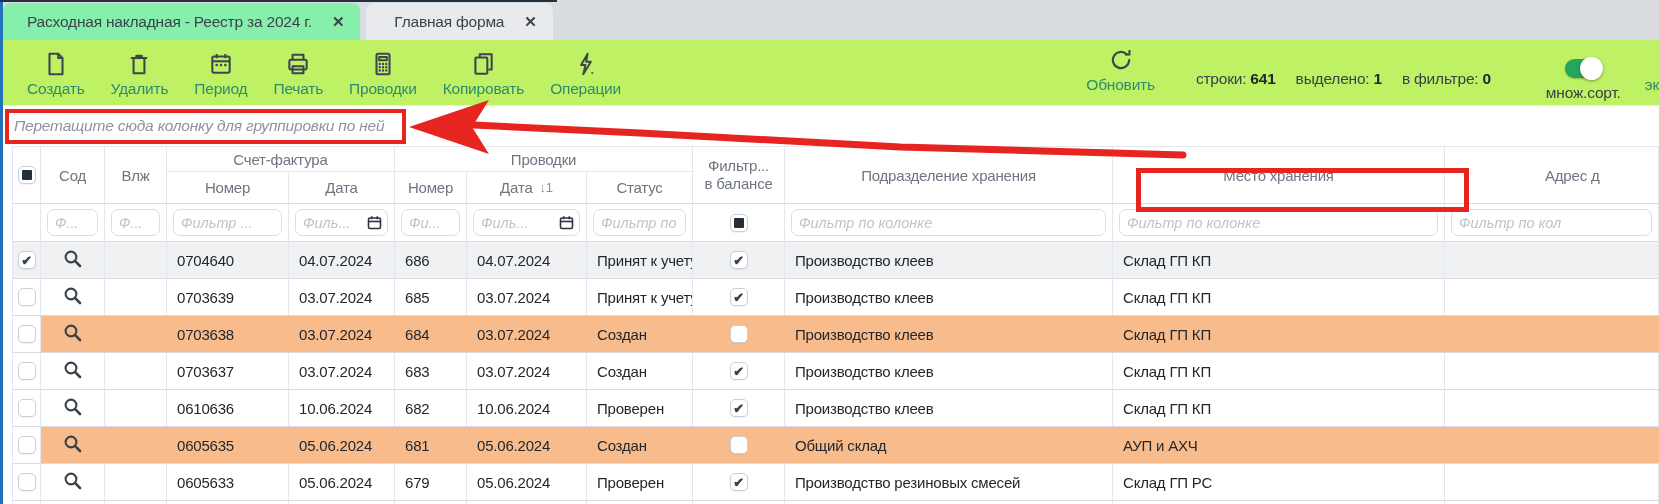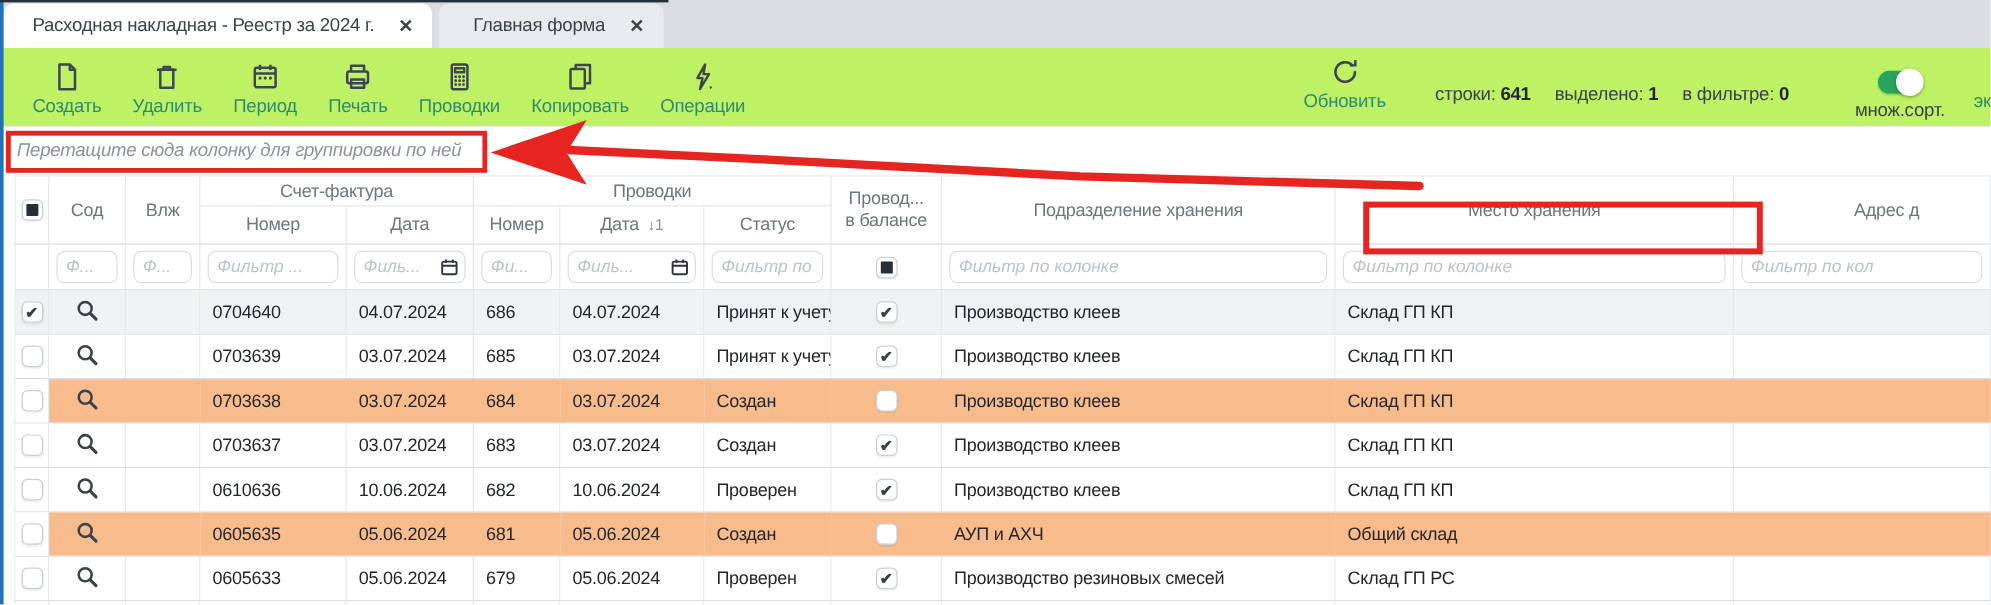--- a/index.html
+++ b/index.html
@@ -8,21 +8,21 @@
   #page { position:relative; width:1659px; height:504px; overflow:hidden; background:#fff; }
 
   
   .left-edge { position:absolute; left:0; top:0; width:3px; height:504px; background:#2272b9; z-index:60; }
   .top-line  { position:absolute; left:0; top:0; width:557px; height:2px; background:#24303c; z-index:61; }
 
   
   .tabbar { height:40px; background:#d9dce0; display:flex; align-items:flex-end; padding-left:3px; }
   .tab { height:37px; display:flex; align-items:center; padding:0 16px; border-radius:8px 8px 0 0;
          font-size:15.5px; color:#3c434c; cursor:default; }
-  .tab.active { background:#ffffff;padding-left:24px; }
+  .tab.active { background:#86efac;padding-left:24px; }
   .tab.inactive { background:#e8eaed; margin-left:6px;padding-left:28px; }
   .tab .close { margin-left:20px; font-size:15px; font-weight:bold; color:#3c434c; }
 
   
   .toolbar { height:66px; background:#bef264; display:flex; align-items:stretch; border-bottom:1px solid #eceef1; position:relative; }
   .tb-left { display:flex; padding-left:14px; }
   .tb-btn { display:flex; flex-direction:column; align-items:center; justify-content:flex-end;
             padding:7px 13px 8px; min-width:70px; cursor:pointer; }
   .tb-btn svg { display:block; margin-bottom:3px; }
   .tb-btn .lbl { font-size:15.5px; color:#2e8b6f; line-height:17px; white-space:nowrap; }
@@ -206,21 +206,21 @@
       <div class="hcell tall">
         <span class="cb">
             <span class="ind"></span>
           </span>
       </div>
       <div class="hcell tall">Сод</div>
       <div class="hcell tall">Влж</div>
       <div class="hcell group" style="grid-column:4/6">Счет-фактура</div>
       <div class="hcell group" style="grid-column:6/9">Проводки</div>
       <div class="hcell tall two" style="grid-column:9">
-        <span>Провод...</span>
+        <span>Фильтр...</span>
         <span>в балансе</span>
       </div>
       <div class="hcell tall" style="grid-column:10">Подразделение хранения</div>
       <div class="hcell tall" style="grid-column:11">Место хранения</div>
       <div class="hcell tall addr" style="grid-column:12">Адрес д</div>
       <div class="hcell sub" style="grid-column:4;grid-row:2">Номер</div>
       <div class="hcell sub" style="grid-column:5;grid-row:2">Дата</div>
       <div class="hcell sub" style="grid-column:6;grid-row:2">Номер</div>
       <div class="hcell sub" style="grid-column:7;grid-row:2">
         <span>Дата</span>
@@ -414,22 +414,22 @@
           </div>
           <div class="cell"></div>
           <div class="cell">0605635</div>
           <div class="cell">05.06.2024</div>
           <div class="cell">681</div>
           <div class="cell">05.06.2024</div>
           <div class="cell">Создан</div>
           <div class="cell center">
             <span class="cb"></span>
           </div>
+          <div class="cell">Общий склад</div>
           <div class="cell">АУП и АХЧ</div>
-          <div class="cell">Общий склад</div>
           <div class="cell"></div>
         </div>
         <div class="grid row">
           <div class="cell center keep-white">
             <span class="cb"></span>
           </div>
           <div class="cell center">
             <span><svg width="19" height="19" viewBox="0 0 19 19" fill="none" stroke="#3a4149" stroke-width="2.1">
                 <circle cx="8" cy="8" r="5.4"></circle>
                 <path d="M12.2 12.2 17 17" stroke-width="2.6" stroke-linecap="round"></path>

